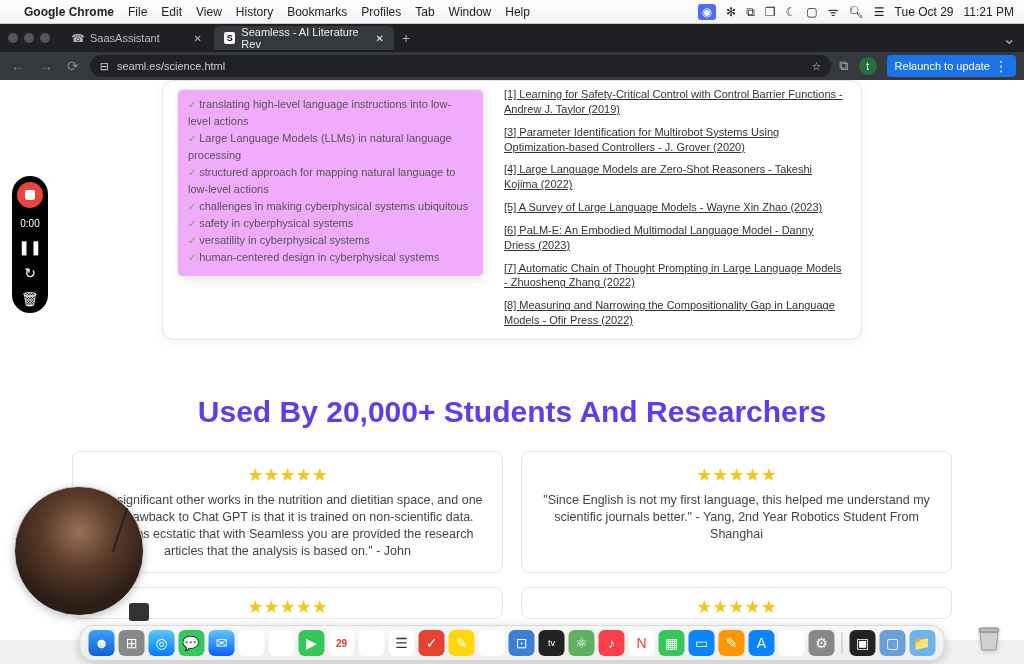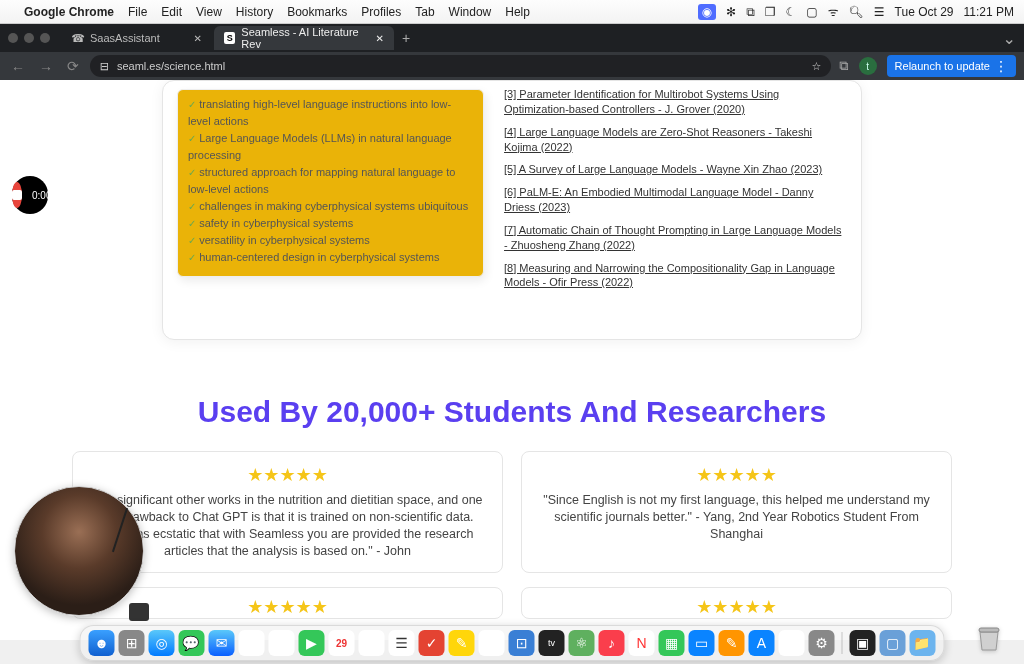--- a/index.html
+++ b/index.html
@@ -95,21 +95,21 @@
   height: 260px;
   overflow:hidden;
   position:relative;
 }
 .card-left {
   width: 48%;
   padding: 8px 14px 14px 14px;
   position: relative;
 }
 .card-left-inner {
-  background:#eab308;
+  background:#f0abfc;
   border:1px solid #eee;
   border-radius:6px;
   box-shadow: 2px 4px 10px rgba(0,0,0,.08);
   padding:6px 10px 10px 10px;
 }
 .bullet-list { list-style:none; font-size:11px; color:#555; line-height:1.55;}
 .bullet-list li::before { content:"✓ "; color:#6aa84f; font-size:10px;}
 .card-right {
   width:52%;
   padding: 6px 16px 6px 6px;
@@ -134,21 +134,21 @@
   text-align:center;
 }
 .stars { color:#f5c518; font-size:18px; margin-bottom:6px;}
 .tcard p { font-size:12.5px; color:#444; line-height:1.35;}
 .testimonials.row2 { margin-top:14px;}
 .testimonials.row2 .tcard { padding:8px 18px 0 18px;}
 .testimonials.row2 .stars { margin-bottom:0;}
 
 
 .rec-wrap { position:absolute; left:12px; top:176px; display:flex; flex-direction:column; align-items:center;}
-.rec-pill { background:#000; border-radius:20px; width:36px; padding:6px 0; display:flex; flex-direction:row; align-items:center; gap:10px; color:#fff;}
+.rec-pill { background:#000; border-radius:20px; width:36px; padding:6px 0; display:flex; flex-direction:column; align-items:center; gap:10px; color:#fff;}
 .rec-main { background:#e8453c; width:26px; height:26px; border-radius:50%; display:flex; align-items:center; justify-content:center;}
 .rec-main .sq { width:10px; height:10px; background:#fff; border-radius:2px;}
 .rec-time { font-size:10px;}
 .rec-ctrl { font-size:14px;}
 
 
 .webcam {
   position:absolute; left:14px; bottom:48px; width:130px; height:130px; border-radius:50%;
   background: radial-gradient(circle at 50% 35%, #9a6f55 0%, #5a3b2a 35%, #2b1e17 70%);
   border:1px solid #ccc;
@@ -258,20 +258,21 @@
         <li>Large Language Models (LLMs) in natural language processing</li>
         <li>structured approach for mapping natural language to low-level actions</li>
         <li>challenges in making cyberphysical systems ubiquitous</li>
         <li>safety in cyberphysical systems</li>
         <li>versatility in cyberphysical systems</li>
         <li>human-centered design in cyberphysical systems</li>
       </ul>
       </div>
     </div>
     <div class="card-right">
+      <div class="ref">[1] Learning for Safety-Critical Control with Control Barrier Functions - Andrew J. Taylor (2019)</div>
       <div class="ref">[3] Parameter Identification for Multirobot Systems Using Optimization-based Controllers - J. Grover (2020)</div>
       <div class="ref">[4] Large Language Models are Zero-Shot Reasoners - Takeshi Kojima (2022)</div>
       <div class="ref">[5] A Survey of Large Language Models - Wayne Xin Zhao (2023)</div>
       <div class="ref">[6] PaLM-E: An Embodied Multimodal Language Model - Danny Driess (2023)</div>
       <div class="ref">[7] Automatic Chain of Thought Prompting in Large Language Models - Zhuosheng Zhang (2022)</div>
       <div class="ref">[8] Measuring and Narrowing the Compositionality Gap in Language Models - Ofir Press (2022)</div>
 
     </div>
   </div>
 

